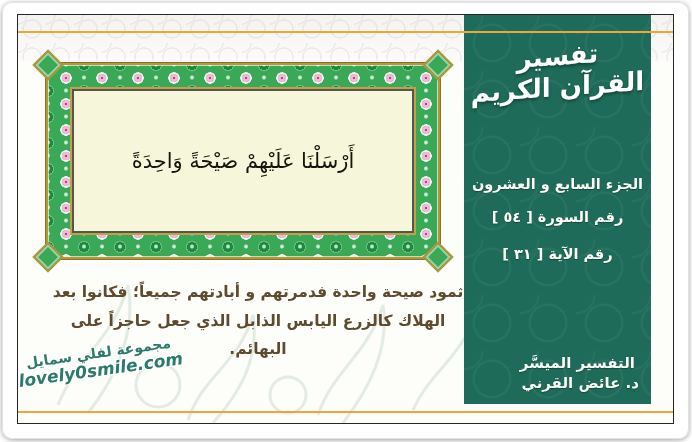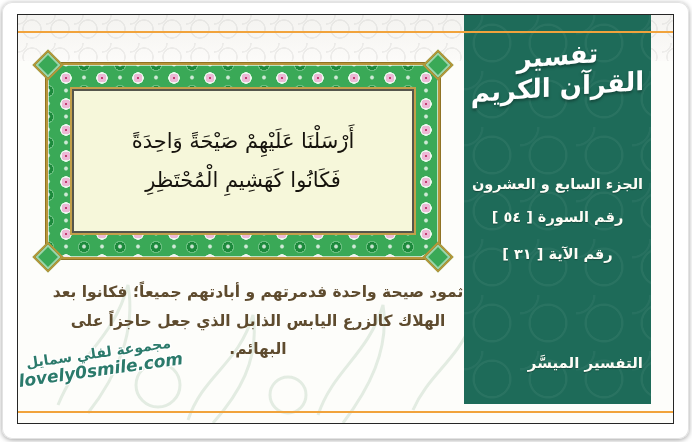--- a/index.html
+++ b/index.html
@@ -97,21 +97,21 @@
   }
   .row{
     position:absolute;left:0;right:0;direction:rtl;text-align:center;
     color:#fdfdf6;font-weight:bold;font-size:14.5px;
     text-shadow:0 1px 1px rgba(0,0,0,0.3);
   }
   .row.surah{top:114px;color:#EFE0A0;font-size:15.5px;}
   .row.juz{top:153px;margin-top:8px;}
   .row.num1{top:194px;}
   .row.num2{top:231px;}
-  .row.src{top:339px;text-align:right;padding-right:8px;font-size:15px;}
+  .row.src{top:339px;text-align:right;padding-right:16px;font-size:15px;}
   .row.author{top:359px;text-align:right;padding-right:12px;font-size:15px;}
 </style>
 </head>
 <body>
 
 <div class="stage">
   <div class="card">
     <div class="content">
 
       <div class="top-pattern"></div>
@@ -130,34 +130,34 @@
       <div class="yellow-line top"></div>
       <div class="yellow-line bottom"></div>
 
       <div class="ornate-frame">
         <div class="corner tl"></div>
         <div class="corner tr"></div>
         <div class="corner bl"></div>
         <div class="corner br"></div>
         <div class="verse-box">
           <div class="verse-line">أَرْسَلْنَا عَلَيْهِمْ صَيْحَةً وَاحِدَةً</div>
-          <div class="verse-line">فَكَانُوا كَهَشِيمِ الْمُحْتَظِرِ</div>
         </div>
       </div>
 
       <div class="tafsir">ثمود صيحة واحدة فدمرتهم و أبادتهم جميعاً؛ فكانوا بعد الهلاك كالزرع اليابس الذابل الذي جعل حاجزاً على البهائم.</div>
 
       <div class="watermark">
         <div class="wm-ar">مجموعة لفلي سمايل</div>
         <div class="wm-en">lovely0smile.com</div>
       </div>
 
       <div class="green-panel">
         <div class="calligraphy">تفسير القرآن الكريم</div>
         <div class="row juz">الجزء السابع و العشرون</div>
         <div class="row num1">رقم السورة [ ٥٤ ]</div>
         <div class="row num2">رقم الآية [ ٣١ ]</div>
         <div class="row src">التفسير الميسَّر</div>
+        <div class="row author">د. عائض القرني</div>
       </div>
 
     </div>
   </div>
 </div>
 
 </body></html>

